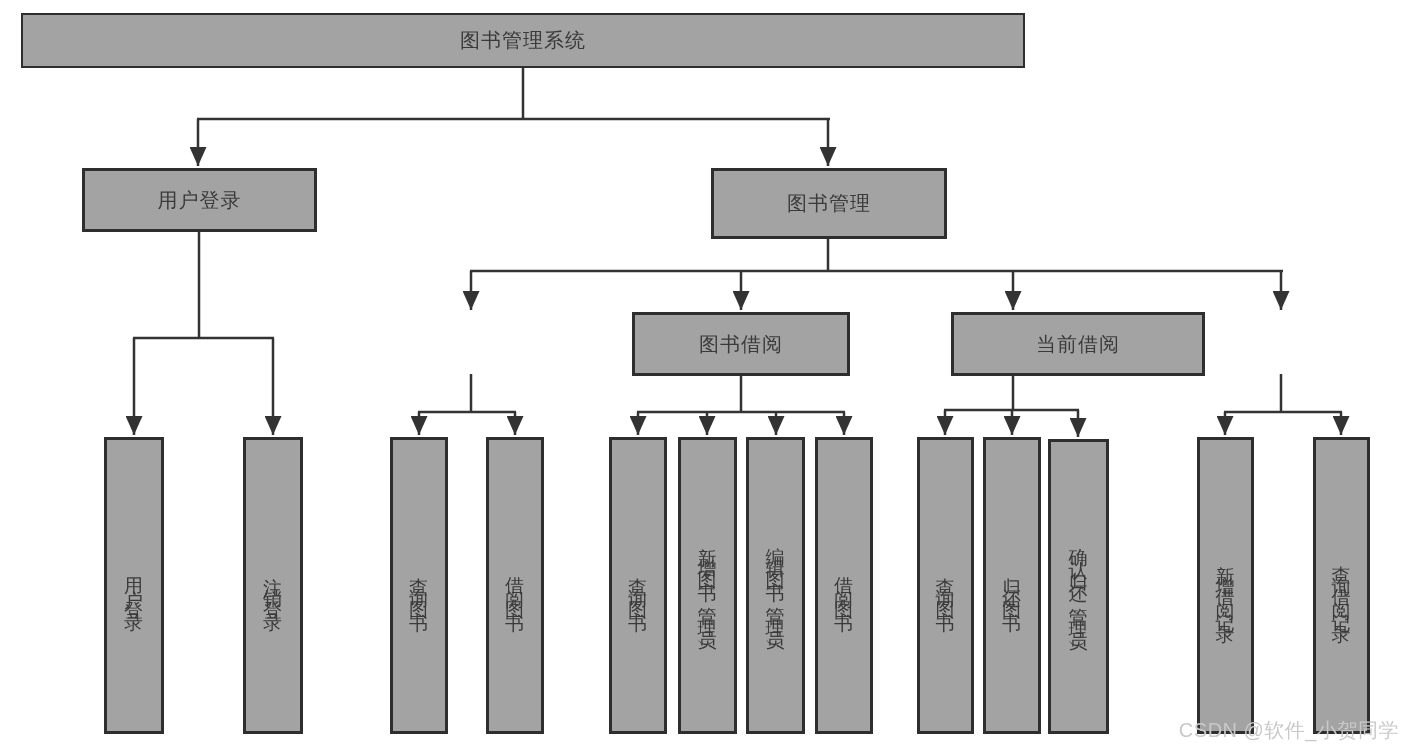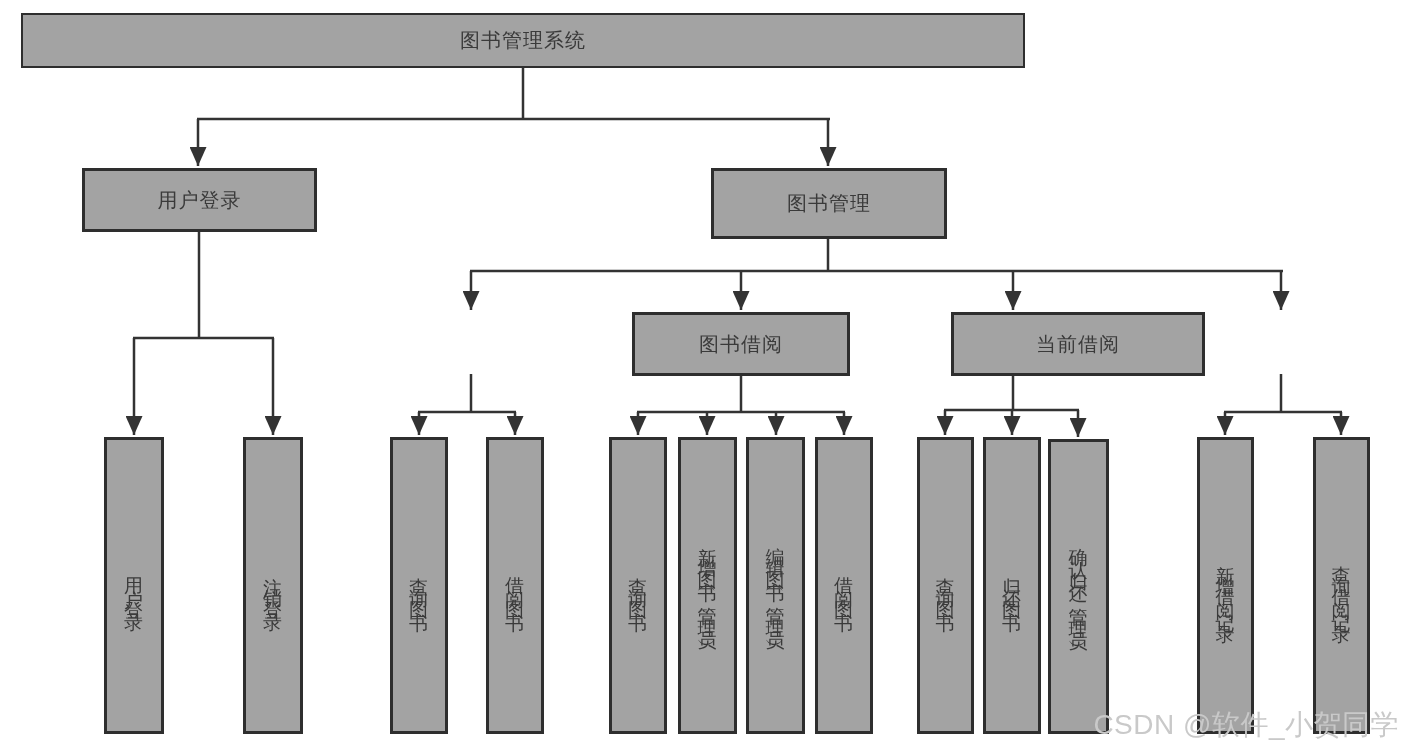--- a/index.html
+++ b/index.html
@@ -26,21 +26,21 @@
     writing-mode:vertical-rl;
     text-orientation:mixed;
     font-size:19px;
     letter-spacing:12px;
     line-height:1;
     white-space:nowrap;
   }
   #watermark{
     position:absolute;
     right:6px;bottom:3px;
-    font-size:28px;
+    font-size:20px;
     color:#c9c9c9;
     letter-spacing:0.5px;
     white-space:nowrap;
   }
 </style>
 </head>
 <body>
 
 <div id="stage">
 

